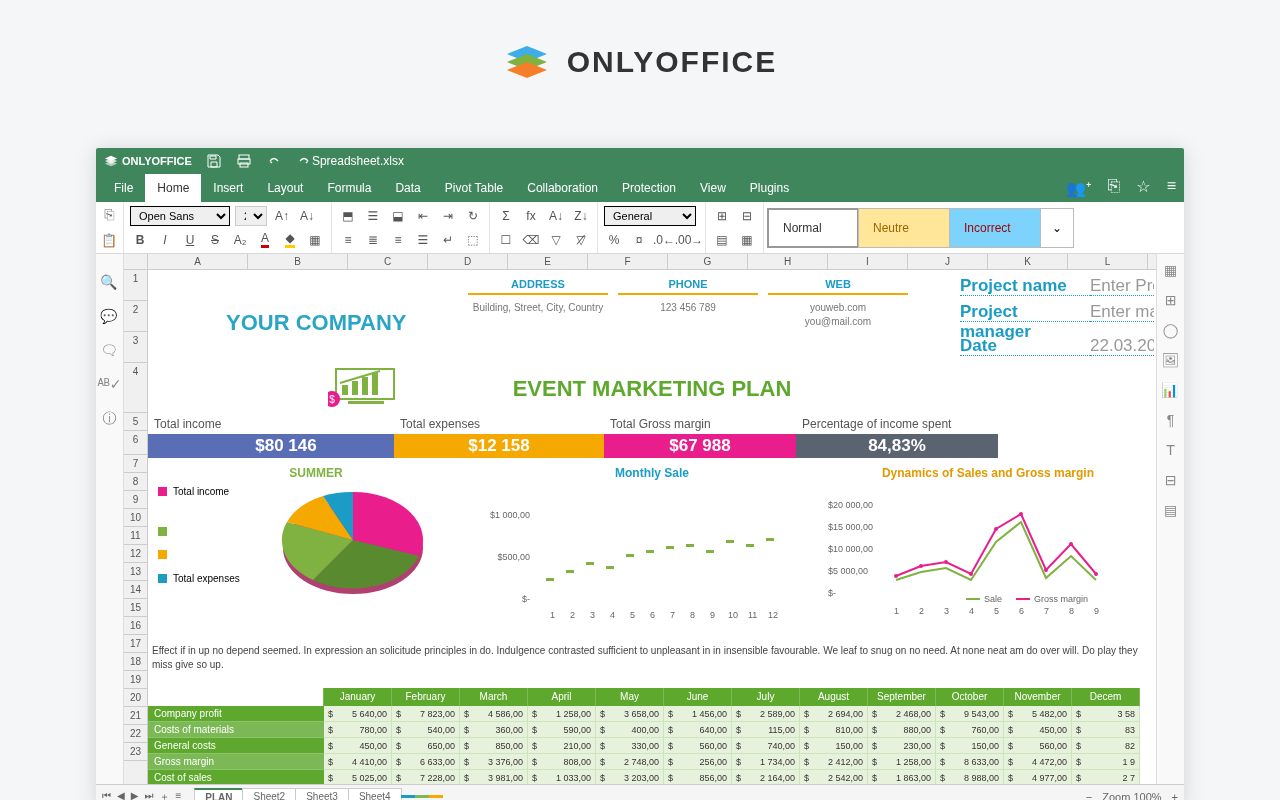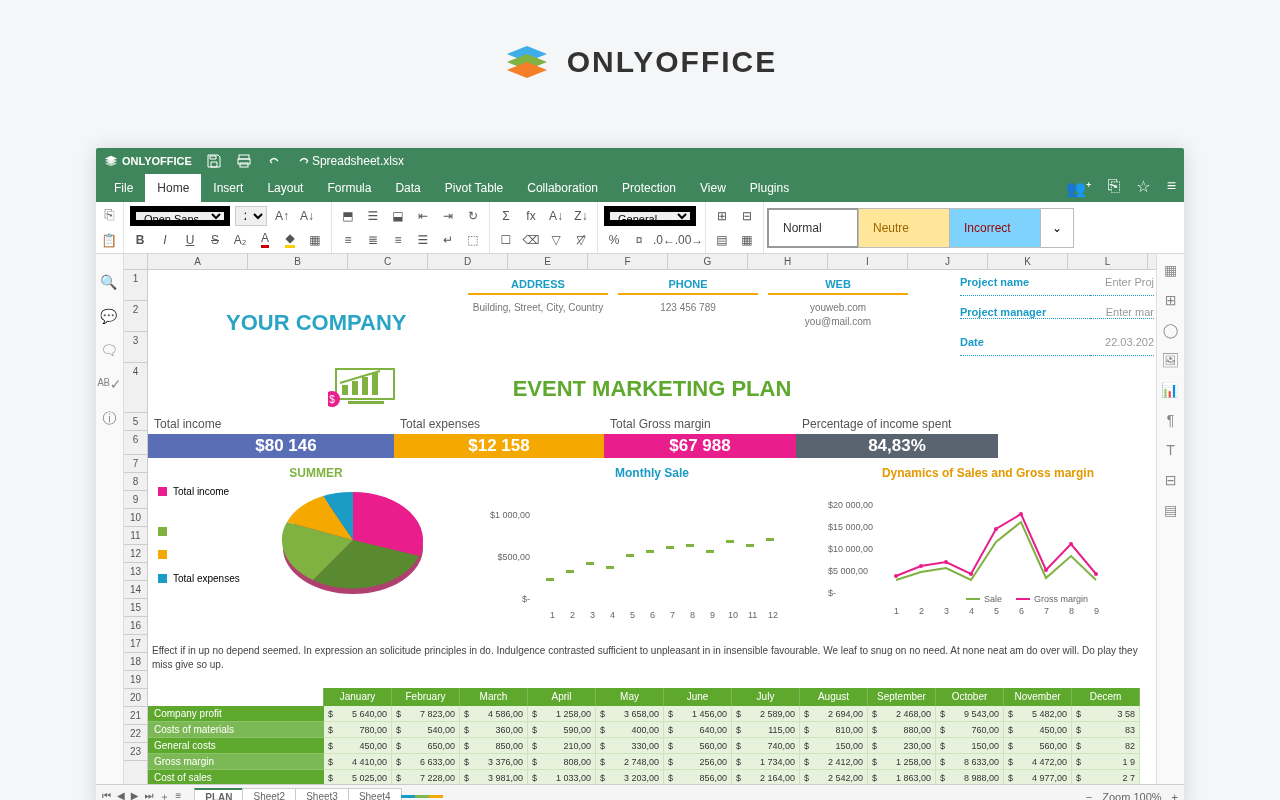--- a/index.html
+++ b/index.html
@@ -16,21 +16,21 @@
 .titlebar-center{flex:1;font-size:12px}
 .menubar{background:#40865c;height:28px;display:flex;align-items:center;padding:0 0 0 6px;gap:0}
 .menu-tab{padding:0 12px;height:28px;display:flex;align-items:center;color:#fff;font-size:12px;cursor:pointer}
 .menu-tab.active{background:#fff;color:#333}
 .menu-right{margin-left:auto;display:flex;gap:16px;padding-right:8px;color:#fff}
 .toolbar{display:flex;height:52px;border-bottom:1px solid #d8d8d8;background:#fff}
 .tb-sidecol{width:28px;display:flex;flex-direction:column;border-right:1px solid #e5e5e5}
 .tb-sidecol div{flex:1;display:flex;align-items:center;justify-content:center;color:#666;font-size:13px}
 .tb-group{display:flex;flex-direction:column;border-right:1px solid #e5e5e5;padding:3px 6px;gap:3px}
 .tb-row{display:flex;align-items:center;gap:5px;height:22px}
-.font-select{border:6px solid #000000;height:20px;font-size:11px;padding:0 4px;width:100px}
+.font-select{border:1px solid #000000;height:20px;font-size:11px;padding:0 4px;width:100px}
 .size-select{border:1px solid #ccc;height:20px;font-size:11px;padding:0 4px;width:32px}
 .tbtn{width:20px;height:20px;display:flex;align-items:center;justify-content:center;color:#555;font-size:12px;cursor:pointer}
 .cell-styles{display:flex;align-items:center;padding:4px;gap:0}
 .cell-style{height:40px;border:1px solid #bbb;display:flex;align-items:center;padding:0 14px;font-size:12px;margin-left:-1px;min-width:92px}
 .cs-normal{background:#fff;color:#333;border:2px solid #999}
 .cs-neutral{background:#ffe699;color:#9c6500}
 .cs-bad{background:#7dd3fc;color:#9c0006}
 .cs-more{width:34px;min-width:34px;justify-content:center}
 .workspace{flex:1;display:flex;overflow:hidden}
 .left-panel{width:28px;background:#f9f9f9;border-right:1px solid #ddd;display:flex;flex-direction:column;padding-top:20px;gap:18px;align-items:center}
@@ -43,21 +43,21 @@
 .col-h{border-right:1px solid #ccc;text-align:center;font-size:10px;color:#555;line-height:16px}
 .grid-body{display:flex;height:calc(100% - 16px);overflow:hidden}
 .row-headers{width:24px;background:#f0f0f0;border-right:1px solid #ccc;flex-shrink:0}
 .row-h{height:18px;border-bottom:1px solid #ccc;text-align:center;font-size:10px;color:#555;line-height:18px}
 .grid-content{flex:1;position:relative;overflow:hidden}
 .header-block{position:absolute;top:0;left:0;right:0;height:94px;background:#fff}
 .company{position:absolute;left:78px;top:40px;color:#2aa5c5;font-size:22px;font-weight:700}
 .hdr-col{position:absolute;top:8px;width:140px;text-align:center}
 .hdr-label{color:#1a9cc7;font-size:11px;font-weight:700;border-bottom:2px solid #f4a800;padding-bottom:3px}
 .hdr-val{color:#777;font-size:10px;margin-top:6px;line-height:14px}
-.proj-row{position:absolute;right:2px;display:flex;font-size:11px;height:20px}
+.proj-row{position:absolute;right:2px;display:flex;font-size:17px;height:20px}
 .proj-label{color:#1a9cc7;font-weight:700;width:130px;border-bottom:1px dotted #1a9cc7}
 .proj-val{color:#999;width:64px;text-align:right;border-bottom:1px dotted #1a9cc7;overflow:hidden;white-space:nowrap}
 .title-band{position:absolute;top:94px;left:0;right:0;height:50px;background:#fff;display:flex;align-items:center;justify-content:center}
 .title-band .icon-holder{position:absolute;left:180px}
 .plan-title{color:#5fa82e;font-size:22px;font-weight:700}
 .summary-labels{position:absolute;top:144px;left:0;right:0;height:20px;display:flex;background:#fff;font-size:12px;color:#555}
 .summary-labels>div{padding-left:6px;line-height:20px}
 .summary-vals{position:absolute;top:164px;left:0;right:0;height:24px;display:flex;font-size:17px;color:#fff;font-weight:700}
 .summary-vals>div{text-align:center;line-height:24px}
 .sv1{background:#5a6eb5}.sv2{background:#f4a800}.sv3{background:#e91e8c}.sv4{background:#5a6470}
@@ -306,21 +306,21 @@
                 <div class="hdr-col" style="left: 620px;">
                   <div class="hdr-label">WEB</div>
                   <div class="hdr-val">youweb.com<br>you@mail.com</div>
                 </div>
               </div>
             <div id="projrows">
                 <div class="proj-row" style="top: 6px;">
                   <div class="proj-label">Project name</div>
                   <div class="proj-val">Enter Proj</div>
                 </div>
-                <div class="proj-row" style="top: 32px; align-items: center;">
+                <div class="proj-row" style="top: 32px;">
                   <div class="proj-label">Project manager</div>
                   <div class="proj-val">Enter mar</div>
                 </div>
                 <div class="proj-row" style="top: 66px;">
                   <div class="proj-label">Date</div>
                   <div class="proj-val">22.03.202</div>
                 </div>
               </div>
           </div>
 

